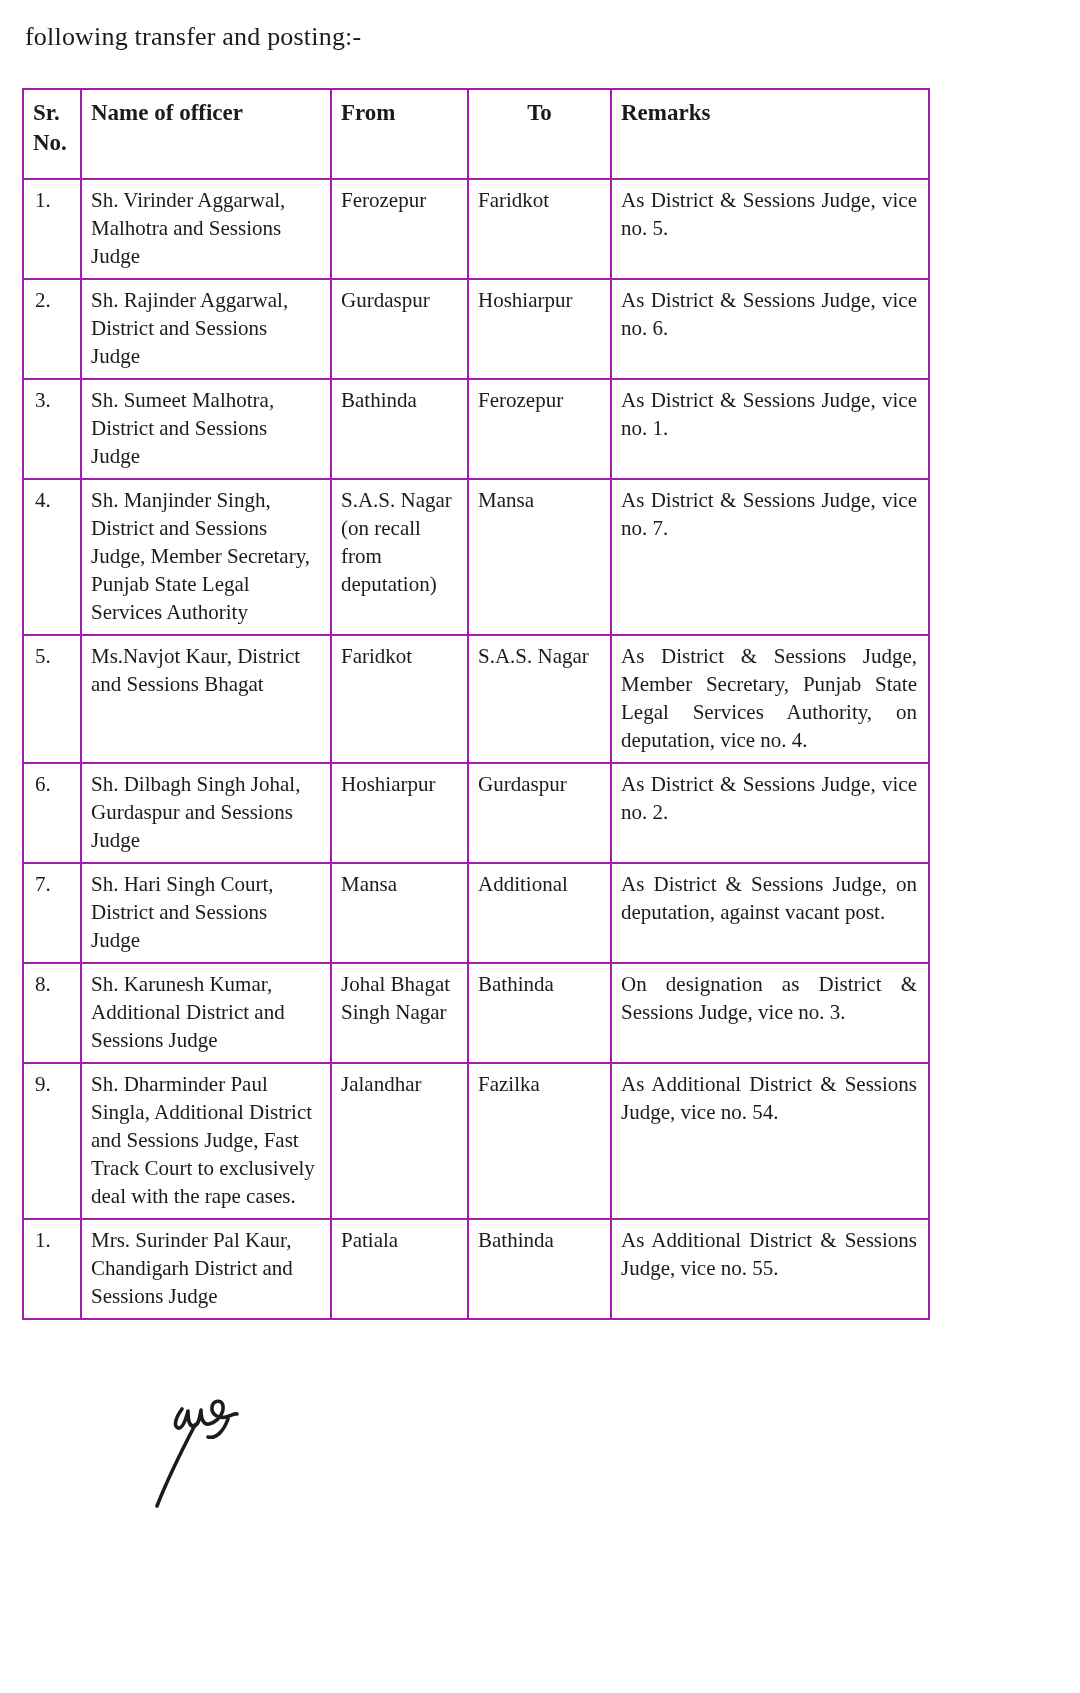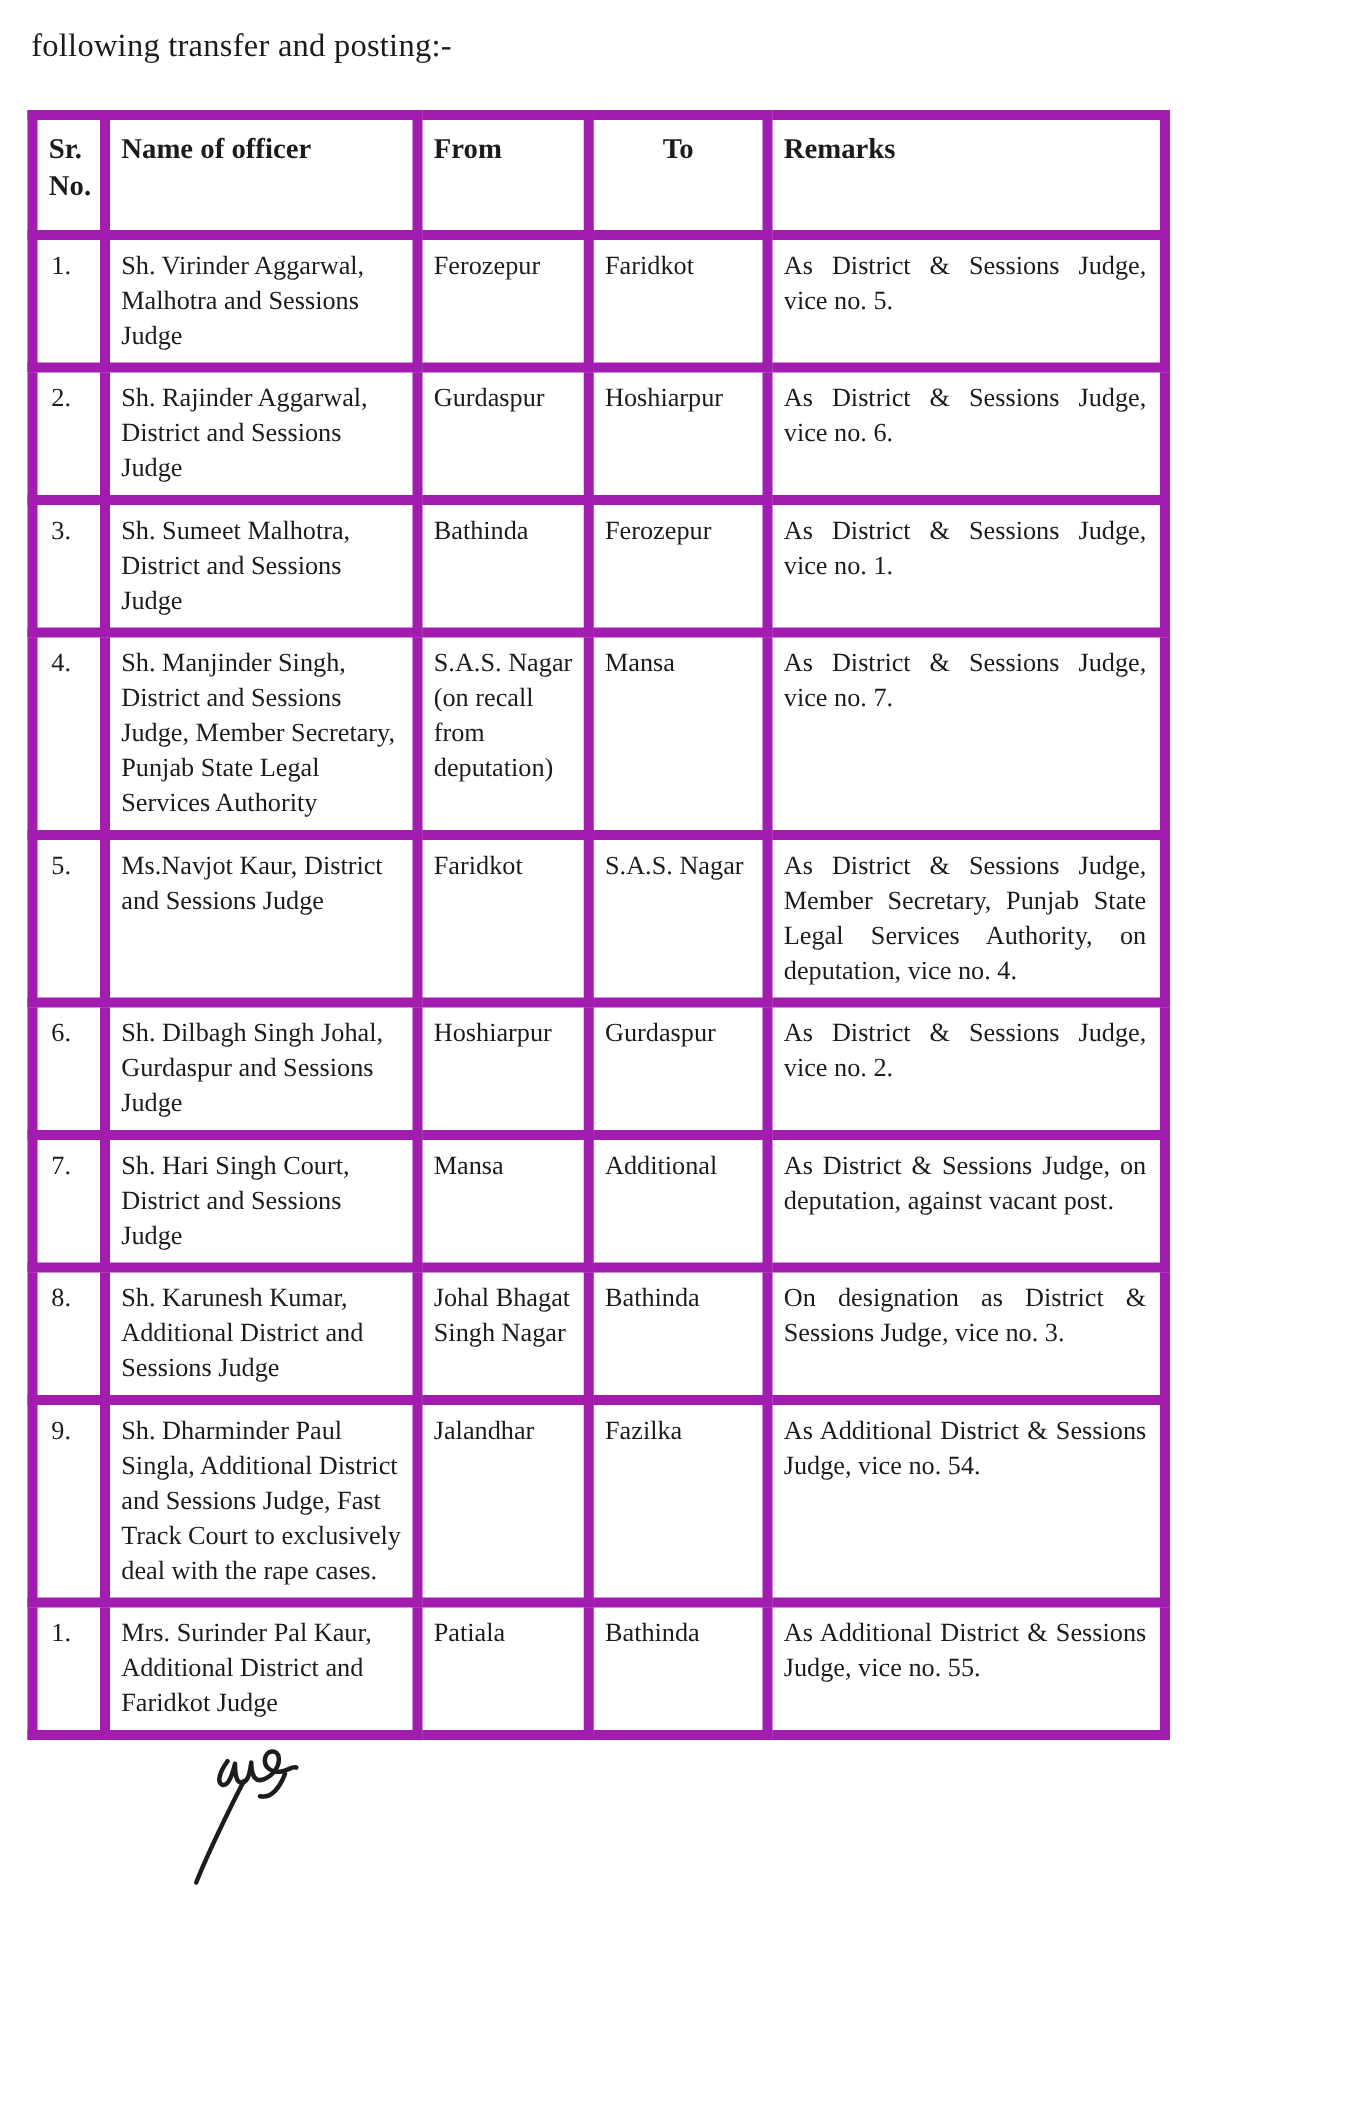--- a/index.html
+++ b/index.html
@@ -14,21 +14,21 @@
   .intro{
     position:absolute;left:25px;top:22px;
     font-size:26px;letter-spacing:.2px;
   }
   table.xfer{
     position:absolute;left:22px;top:88px;
     width:906px;table-layout:fixed;
     border-collapse:collapse;
   }
   table.xfer th, table.xfer td{
-    border:8px solid #a21caf;
+    border:2px solid #a21caf;
     vertical-align:top;
     font-size:21px;line-height:28px;
     padding:6px 9px 8px 9px;
     margin-left:40px;
   }
   table.xfer th{
     font-size:23px;line-height:30px;
     text-align:left;font-weight:bold;
     padding-top:8px;padding-bottom:20px;
   }
@@ -111,21 +111,21 @@
     </tr>
     <tr>
       <td class="c-sr">4.</td>
       <td>Sh. Manjinder Singh, District and Sessions Judge, Member Secretary, Punjab State Legal Services Authority</td>
       <td>S.A.S. Nagar (on recall from deputation)</td>
       <td>Mansa</td>
       <td class="c-remarks">As District &amp; Sessions Judge, vice no. 7.</td>
     </tr>
     <tr>
       <td class="c-sr">5.</td>
-      <td>Ms.Navjot Kaur, District and Sessions Judge</td>
+      <td>Ms.Navjot Kaur, District and Sessions Bhagat</td>
       <td>Faridkot</td>
       <td>S.A.S. Nagar</td>
       <td class="c-remarks">As District &amp; Sessions Judge, Member Secretary, Punjab State Legal Services Authority, on deputation, vice no. 4.</td>
     </tr>
     <tr>
       <td class="c-sr">6.</td>
       <td>Sh. Dilbagh Singh Johal, Gurdaspur and Sessions Judge</td>
       <td>Hoshiarpur</td>
       <td>Gurdaspur</td>
       <td class="c-remarks">As District &amp; Sessions Judge, vice no. 2.</td>
@@ -146,21 +146,21 @@
     </tr>
     <tr>
       <td class="c-sr">9.</td>
       <td>Sh. Dharminder Paul Singla, Additional District and Sessions Judge, Fast Track Court to exclusively deal with the rape cases.</td>
       <td>Jalandhar</td>
       <td>Fazilka</td>
       <td class="c-remarks">As Additional District &amp; Sessions Judge, vice no. 54.</td>
     </tr>
     <tr>
       <td class="c-sr">1.</td>
-      <td>Mrs. Surinder Pal Kaur, Additional District and Faridkot Judge</td>
+      <td>Mrs. Surinder Pal Kaur, Chandigarh District and Sessions Judge</td>
       <td>Patiala</td>
       <td>Bathinda</td>
       <td class="c-remarks">As Additional District &amp; Sessions Judge, vice no. 55.</td>
     </tr>
   </tbody>
     </table>
 
   <svg class="sig" viewBox="0 0 104 118">
     <g fill="none" stroke="#1c1c1c" stroke-width="3.6" stroke-linecap="round" stroke-linejoin="round">
       <path d="M15,114 C22,96 40,58 53,33"></path>

